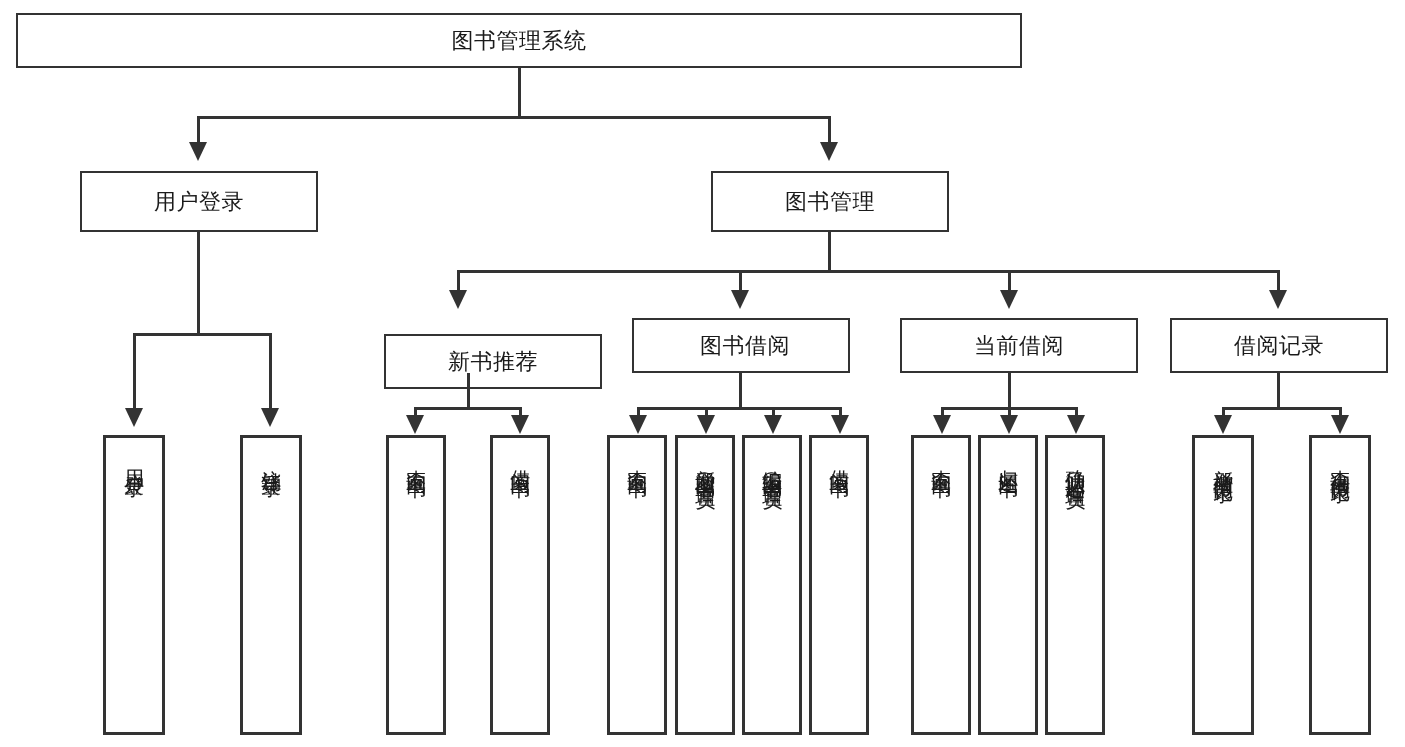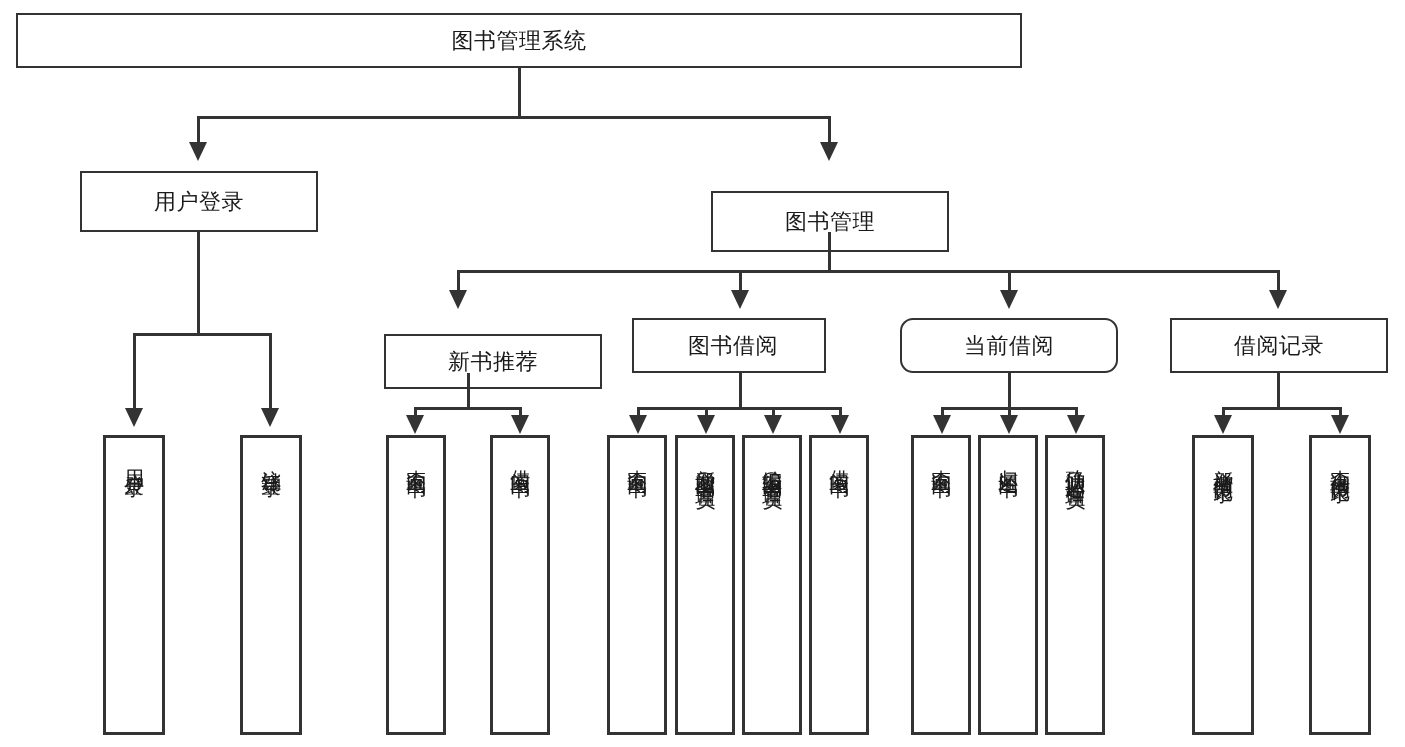--- a/index.html
+++ b/index.html
@@ -90,21 +90,21 @@
   <div class="hline" style="left:197px;top:116px;width:634px;"></div>
   <div class="vline" style="left:197px;top:116px;height:27px;"></div>
   <div class="vline" style="left:828px;top:116px;height:27px;"></div>
   <div class="arrow" style="left:189px;top:142px;"></div>
   <div class="arrow" style="left:820px;top:142px;"></div>
 
   <div class="node lvl1" style="left:80px;top:171px;width:238px;height:61px;">
     <span class="lbl">用户登录</span>
   </div>
 
-  <div class="node lvl1" style="left:711px;top:171px;width:238px;height:61px;margin-top:20px;">
+  <div class="node lvl1" style="left:711px;top:171px;width:238px;height:61px;">
     <span class="lbl">图书管理</span>
   </div>
 
   <div class="vline" style="left:197px;top:232px;height:103px;"></div>
   <div class="hline" style="left:133px;top:333px;width:139px;"></div>
   <div class="vline" style="left:133px;top:333px;height:77px;"></div>
   <div class="vline" style="left:269px;top:333px;height:77px;"></div>
   <div class="arrow" style="left:125px;top:408px;"></div>
   <div class="arrow" style="left:261px;top:408px;"></div>
 
@@ -115,24 +115,24 @@
   <div class="vline" style="left:1008px;top:270px;height:22px;"></div>
   <div class="vline" style="left:1277px;top:270px;height:22px;"></div>
   <div class="arrow" style="left:449px;top:290px;"></div>
   <div class="arrow" style="left:731px;top:290px;"></div>
   <div class="arrow" style="left:1000px;top:290px;"></div>
   <div class="arrow" style="left:1269px;top:290px;"></div>
 
   <div class="node lvl1" style="left:360px;top:334px;width:218px;height:55px;margin-left:24px;">
     <span class="lbl">新书推荐</span>
   </div>
-  <div class="node lvl1" style="left:632px;top:318px;width:194px;height:55px;padding-left:8px;">
+  <div class="node lvl1" style="left:632px;top:318px;width:218px;height:55px;padding-left:8px;">
     <span class="lbl">图书借阅</span>
   </div>
-  <div class="node lvl1" style="left:900px;top:318px;width:218px;height:55px;border-radius:13px;">
+  <div class="node lvl1" style="left:900px;top:318px;width:238px;height:55px;">
     <span class="lbl">当前借阅</span>
   </div>
   <div class="node lvl1" style="left:1170px;top:318px;width:218px;height:55px;">
     <span class="lbl">借阅记录</span>
   </div>
 
   <div class="vline" style="left:467px;top:373px;height:36px;"></div>
   <div class="hline" style="left:414px;top:407px;width:108px;"></div>
   <div class="vline" style="left:414px;top:407px;height:12px;"></div>
   <div class="vline" style="left:519px;top:407px;height:12px;"></div>

